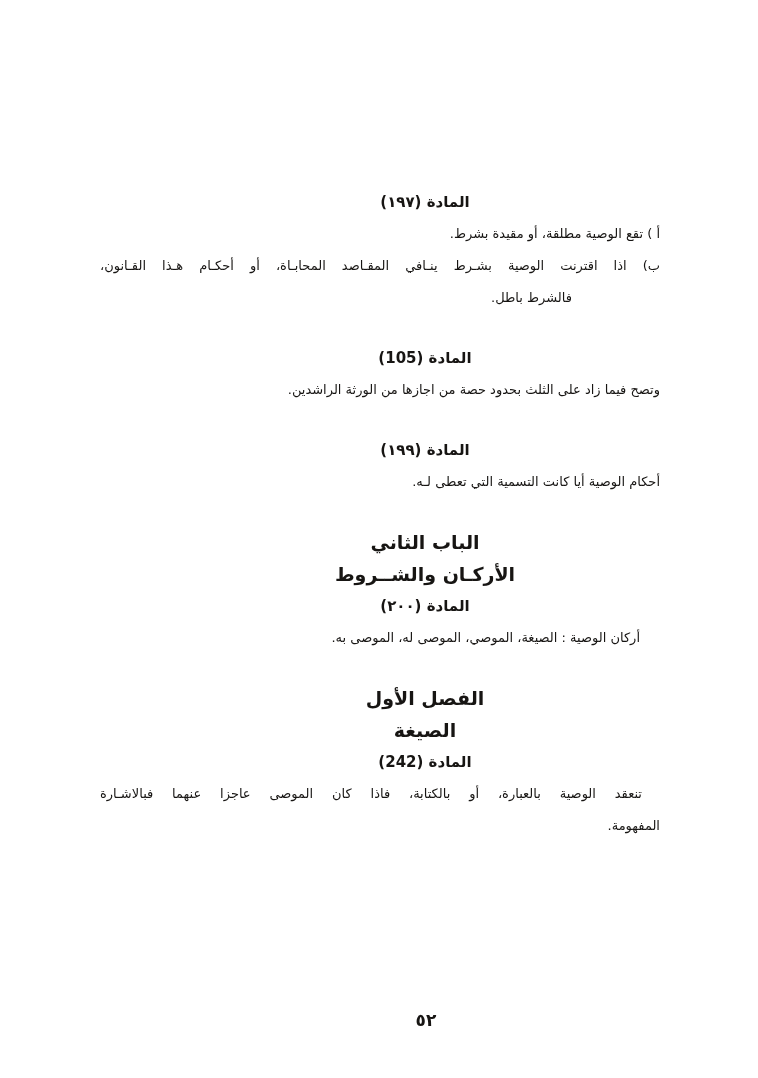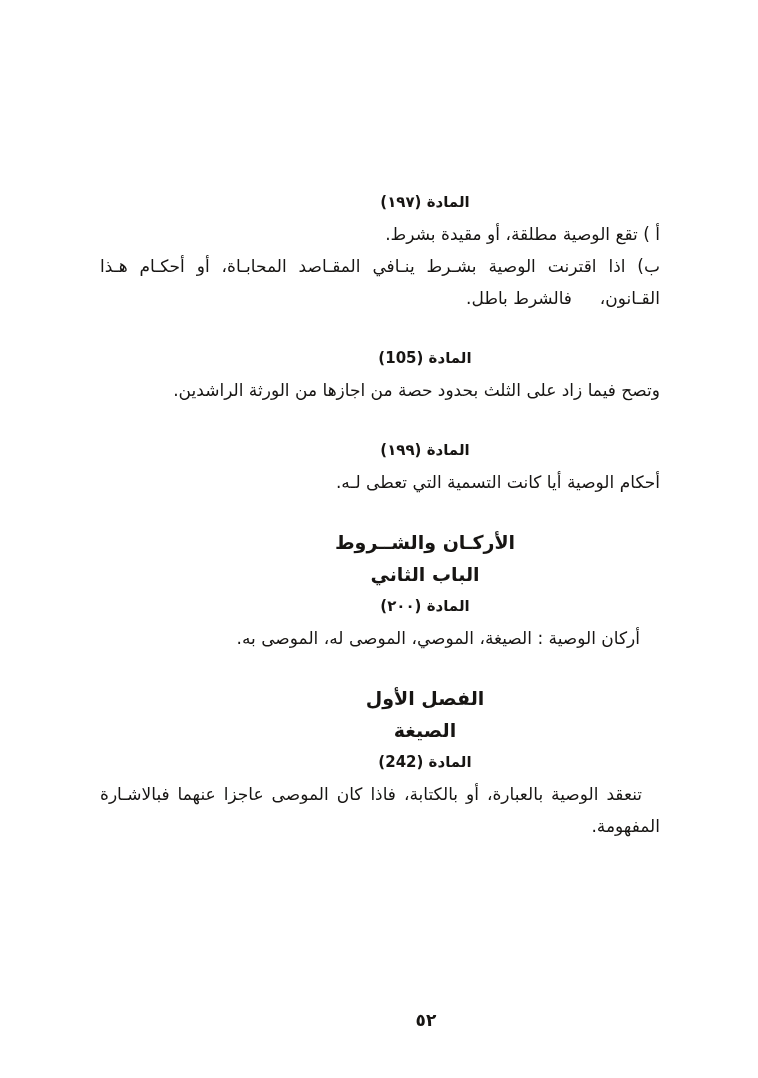--- a/index.html
+++ b/index.html
@@ -34,21 +34,21 @@
   }
   .part-title{
     font-weight:bold;
     font-size:19px;
     line-height:32px;height:32px;
     text-align:center;
     padding-left:90px;
     margin:0;
   }
   .line{
-    font-size:17px;
+    font-size:13px;
     line-height:32px;height:32px;
     text-align:right;
     margin:0;
   }
   .just{
     text-align:justify;
     text-align-last:justify;
   }
   .indent-first{padding-right:18px;}
   .indent-first-wide{padding-left:38px;}
@@ -82,22 +82,22 @@
       <div class="heading">المادة (105)</div>
       <div class="line">وتصح فيما زاد على الثلث بحدود حصة من اجازها من الورثة الراشدين.</div>
     </div>
 
     <div class="sec">
       <div class="heading">المادة (١٩٩)</div>
       <div class="line">أحكام الوصية أيا كانت التسمية التي تعطى لـه.</div>
     </div>
 
     <div class="sec">
+      <div class="part-title">الباب الثاني</div>
       <div class="part-title">الأركـان والشــروط</div>
-      <div class="part-title">الباب الثاني</div>
       <div class="heading">المادة (٢٠٠)</div>
       <div class="line inset-right-sm">أركان الوصية : الصيغة، الموصي، الموصى له، الموصى به.</div>
     </div>
 
     <div class="sec">
       <div class="part-title">الفصل الأول</div>
       <div class="part-title">الصيغة</div>
       <div class="heading">المادة (242)</div>
       <div class="line just indent-first">تنعقد الوصية بالعبارة، أو بالكتابة، فاذا كان الموصى عاجزا عنهما فبالاشـارة</div>
       <div class="line">المفهومة.</div>

